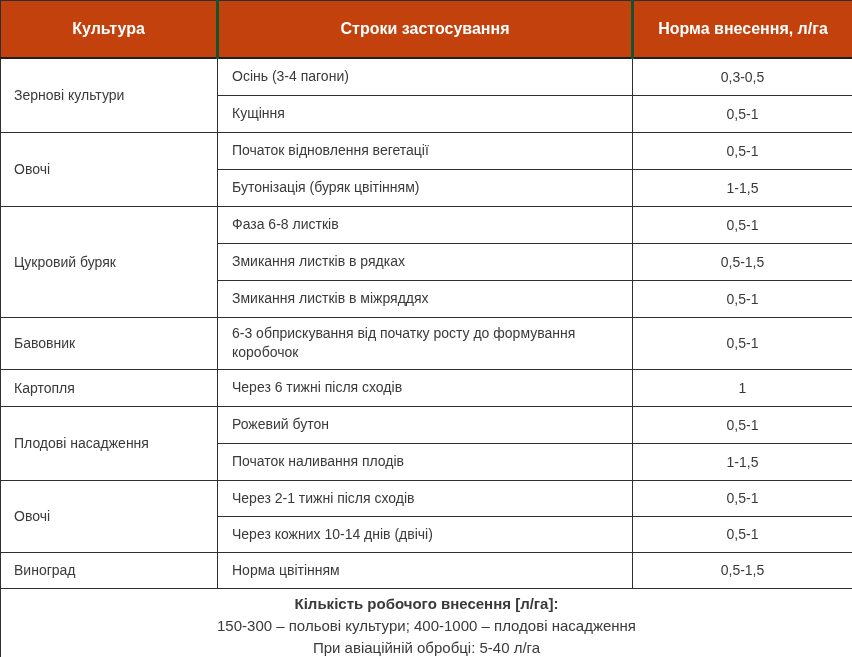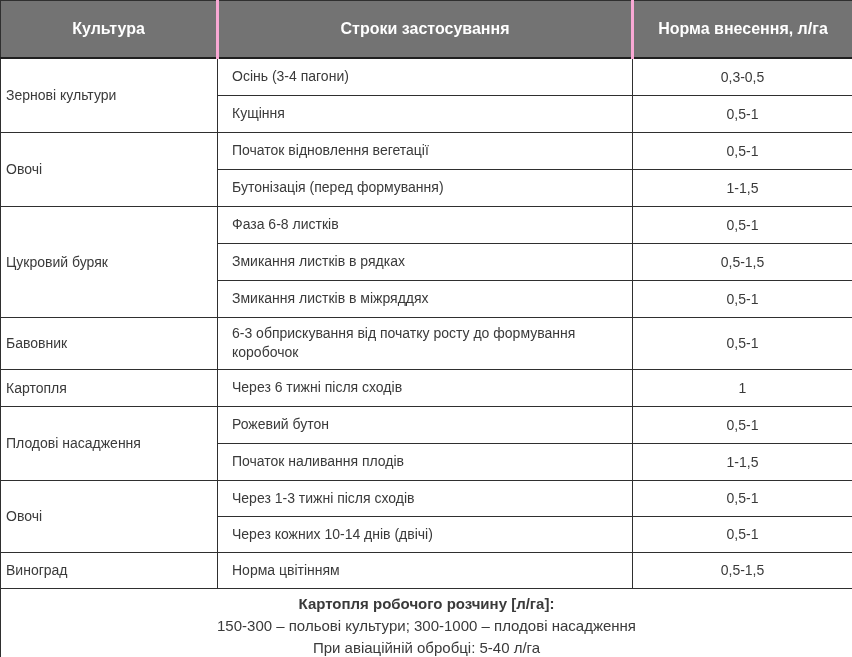--- a/index.html
+++ b/index.html
@@ -7,29 +7,29 @@
     width: 852px; height: 657px; box-sizing: border-box;
     font-family: "Liberation Sans", sans-serif;
   }
   table.agro {
     width: 852px; height: 657px;
     border-collapse: collapse; table-layout: fixed;
     background: #ffffff; color: #3a3a3a;
   }
   table.agro, table.agro td { border: 1px solid #2f2f2f; }
   th.hdr {
-    background: #737373; color: #ffffff;
+    background: #c2410c; color: #ffffff;
     font-size: 16px; font-weight: bold;
     height: 56px; text-align: center; vertical-align: middle;
     border: 1px solid #2f2f2f; border-bottom: 2px solid #1f1f1f;
     padding: 0 6px;
   }
-  th.hdr + th.hdr { border-left: 3px solid #f9a8d4; }
+  th.hdr + th.hdr { border-left: 3px solid #14532d; }
   td { font-size: 14px; vertical-align: middle; }
-  td.c1 { padding: 4px 8px 4px 5px; text-align: left; }
+  td.c1 { padding: 4px 8px 4px 13px; text-align: left; }
   td.c2 { padding: 4px 10px 4px 14px; text-align: left; line-height: 1.35; }
   td.c3 { text-align: center; padding: 4px 4px; }
   tr.r { height: 37px; }
   tr.r-sm { height: 36px; }
   tr.r-tall { height: 52px; margin-top: 24px; }
   tr.foot { height: 70px; }
   td.footer-cell {
     text-align: center; vertical-align: middle;
     font-size: 15px; line-height: 22px; padding: 4px 10px;
   }
@@ -62,21 +62,21 @@
         <td class="c2">Кущіння</td>
         <td class="c3">0,5-1</td>
       </tr>
 
       <tr class="r">
         <td class="c1" rowspan="2">Овочі</td>
         <td class="c2">Початок відновлення вегетації</td>
         <td class="c3">0,5-1</td>
       </tr>
       <tr class="r">
-        <td class="c2">Бутонізація (перед формування)</td>
+        <td class="c2">Бутонізація (буряк цвітінням)</td>
         <td class="c3">1-1,5</td>
       </tr>
 
       <tr class="r">
         <td class="c1" rowspan="3">Цукровий буряк</td>
         <td class="c2">Фаза 6-8 листків</td>
         <td class="c3">0,5-1</td>
       </tr>
       <tr class="r">
         <td class="c2">Змикання листків в рядках</td>
@@ -104,36 +104,36 @@
         <td class="c2">Рожевий бутон</td>
         <td class="c3">0,5-1</td>
       </tr>
       <tr class="r">
         <td class="c2">Початок наливання плодів</td>
         <td class="c3">1-1,5</td>
       </tr>
 
       <tr class="r-sm">
         <td class="c1" rowspan="2">Овочі</td>
-        <td class="c2">Через 1-3 тижні після сходів</td>
+        <td class="c2">Через 2-1 тижні після сходів</td>
         <td class="c3">0,5-1</td>
       </tr>
       <tr class="r-sm">
         <td class="c2">Через кожних 10-14 днів (двічі)</td>
         <td class="c3">0,5-1</td>
       </tr>
 
       <tr class="r-sm">
         <td class="c1">Виноград</td>
         <td class="c2">Норма цвітінням</td>
         <td class="c3">0,5-1,5</td>
       </tr>
 
       <tr class="foot">
         <td class="footer-cell" colspan="3">
-          <div class="foot-title">Картопля робочого розчину [л/га]:</div>
-          <div>150-300 – польові культури; 300-1000 – плодові насадження</div>
+          <div class="foot-title">Кількість робочого внесення [л/га]:</div>
+          <div>150-300 – польові культури; 400-1000 – плодові насадження</div>
           <div>При авіаційній обробці: 5-40 л/га</div>
         </td>
       </tr>
     </tbody>
   </table>
 </div>
 
 </body></html>

